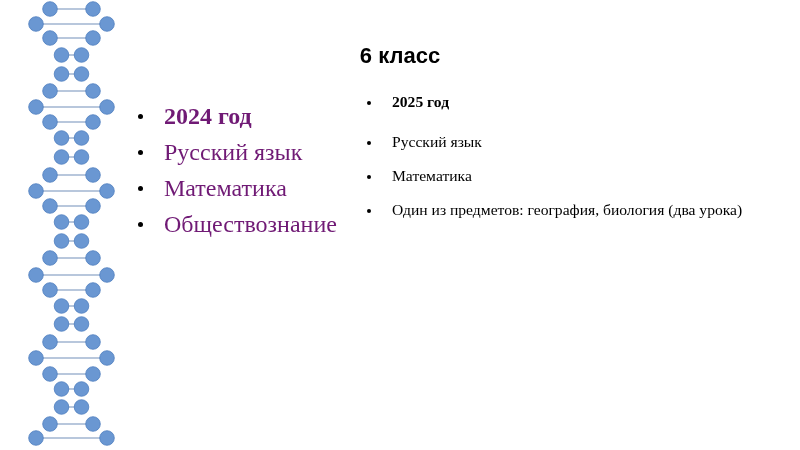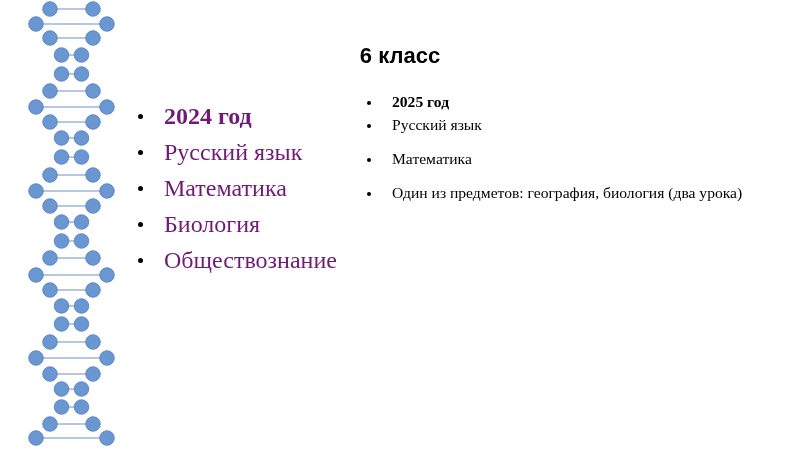--- a/index.html
+++ b/index.html
@@ -72,21 +72,21 @@
       padding-left: 28px;
       line-height: 19px;
       text-align: justify;
       margin-bottom: 14px;
     }
     .col-right li .bullet::before {
       left: 3px; top: 9px;
       width: 4px; height: 4px;
     }
     .bold { font-weight: bold; }
-    .col-right li.r0 { margin-bottom: 4px; }
+    .col-right li.r0 { margin-bottom: 21px; }
     .col-right li.r1 { margin-bottom: 15px; }
     .col-right li.r2 { margin-bottom: 15px; }
   </style>
 </head>
 <body>
 
 <div class="slide">
 
   <svg class="dna" viewBox="0 0 130 450" xmlns="http://www.w3.org/2000/svg">
     <g id="dna-group">
@@ -174,21 +174,20 @@
       </g>
   </svg>
 
   <h1 class="title">6 класс</h1>
 
   <div class="col-left">
     <ul>
       <li><span class="bullet"></span><span class="bold">2024 год</span></li>
       <li><span class="bullet"></span><span>Русский язык</span></li>
       <li><span class="bullet"></span><span>Математика</span></li>
-      <li><span class="bullet"></span><span>Биология</span></li>
       <li><span class="bullet"></span><span>Обществознание</span></li>
     </ul>
   </div>
 
   <div class="col-right">
     <ul>
       <li class="r0"><span class="bullet"></span><span class="bold">2025 год</span></li>
       <li class="r1"><span class="bullet"></span><span>Русский язык</span></li>
       <li class="r2"><span class="bullet"></span><span>Математика</span></li>
       <li><span class="bullet"></span><span>Один из предметов: география, биология (два урока)</span></li>

